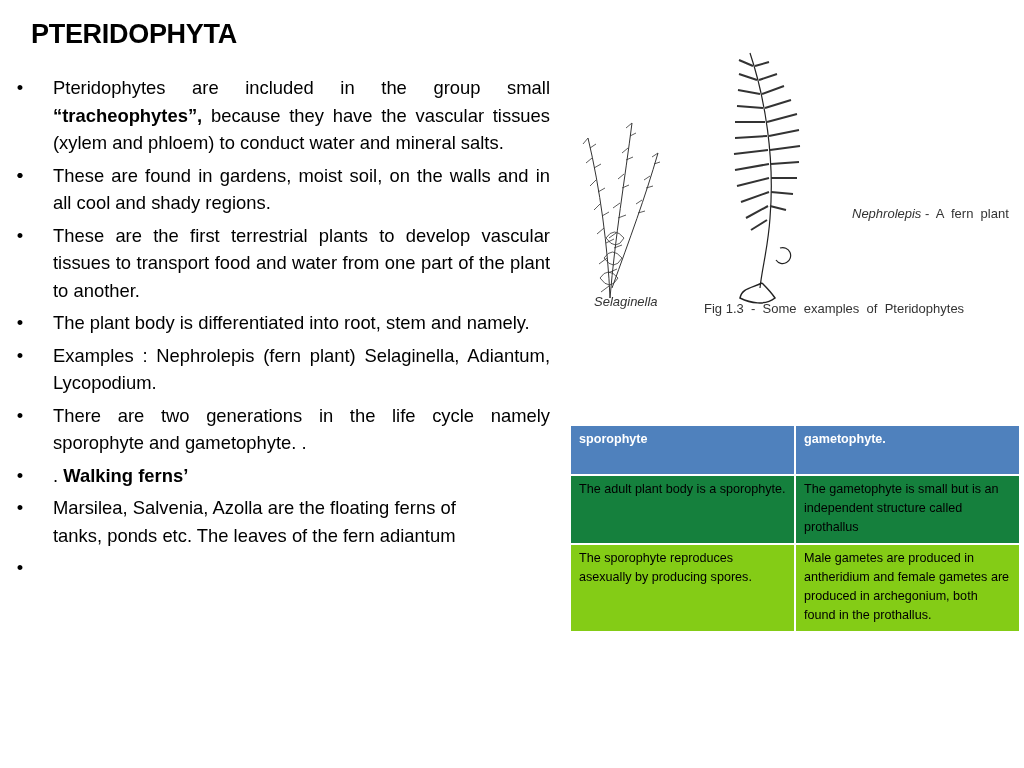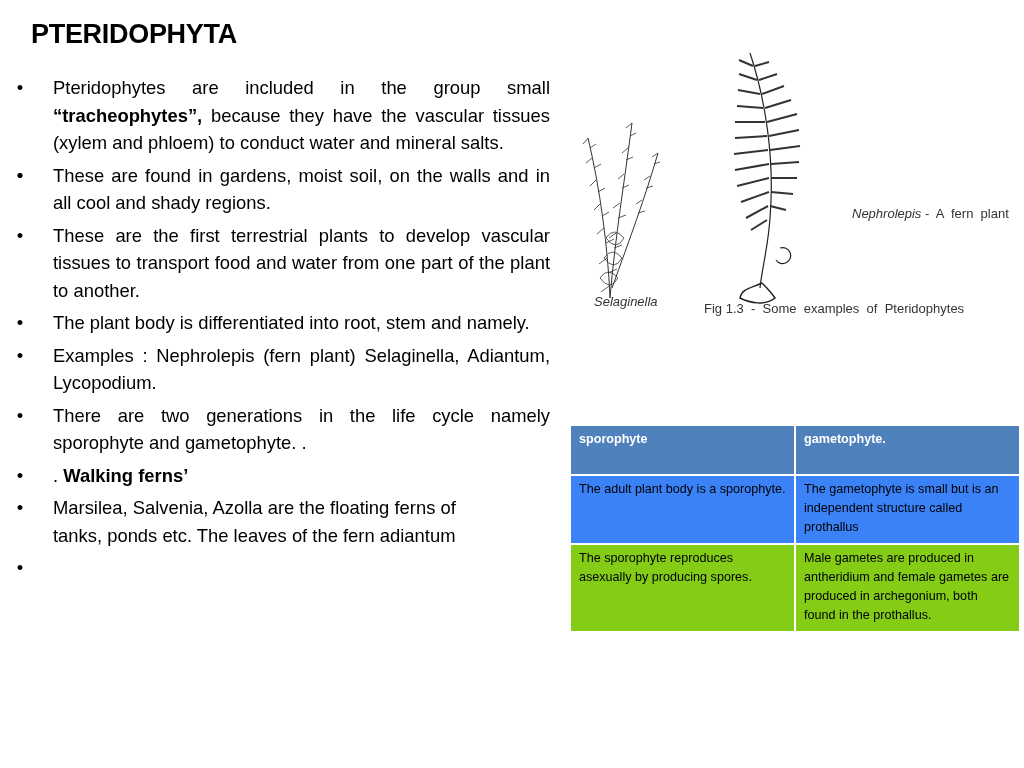--- a/index.html
+++ b/index.html
@@ -9,21 +9,21 @@
     .bullets li { position: relative; padding-left: 39px; font-size: 18.4px; line-height: 27.5px; margin-bottom: 5px; text-align: justify; font-family: "Liberation Sans", sans-serif; }
     .bullets li.nojust { text-align: left; }
     .bullets li .dot { position: absolute; left: 0; top: 0; width: 12px; text-align: center; }
     .bullets b { font-weight: bold; }
     .figure { position: absolute; left: 570px; top: 48px; width: 450px; height: 290px; }
     .fig-label { position: absolute; font-family: "Liberation Sans", sans-serif; color: #333; font-size: 13px; }
     .fig-label.italic { font-style: italic; }
     table.cmp { position: absolute; left: 569px; top: 424px; width: 452px; border-collapse: collapse; font-family: "Liberation Sans", sans-serif; font-size: 12.6px; line-height: 19px; }
     table.cmp th, table.cmp td { border: 2px solid #ffffff; padding: 4px 8px 6px 8px; vertical-align: top; text-align: left; width: 50%; }
     table.cmp th { background: #4f81bd; color: #ffffff; font-weight: bold; height: 38px; }
-    table.cmp tr.odd td { background: #3b82f6; }
+    table.cmp tr.odd td { background: #15803d; }
     table.cmp tr.even td { background: #84cc16; }
   </style>
 </head>
 <body>
 
 <div class="title">PTERIDOPHYTA</div>
 
 <ul class="bullets">
   <li><span class="dot">•</span><span>Pteridophytes are included in the group small </span><b>“tracheophytes”,</b><span> because they have the vascular tissues (xylem and phloem) to conduct water and mineral salts.</span></li>
   <li><span class="dot">•</span></li>

